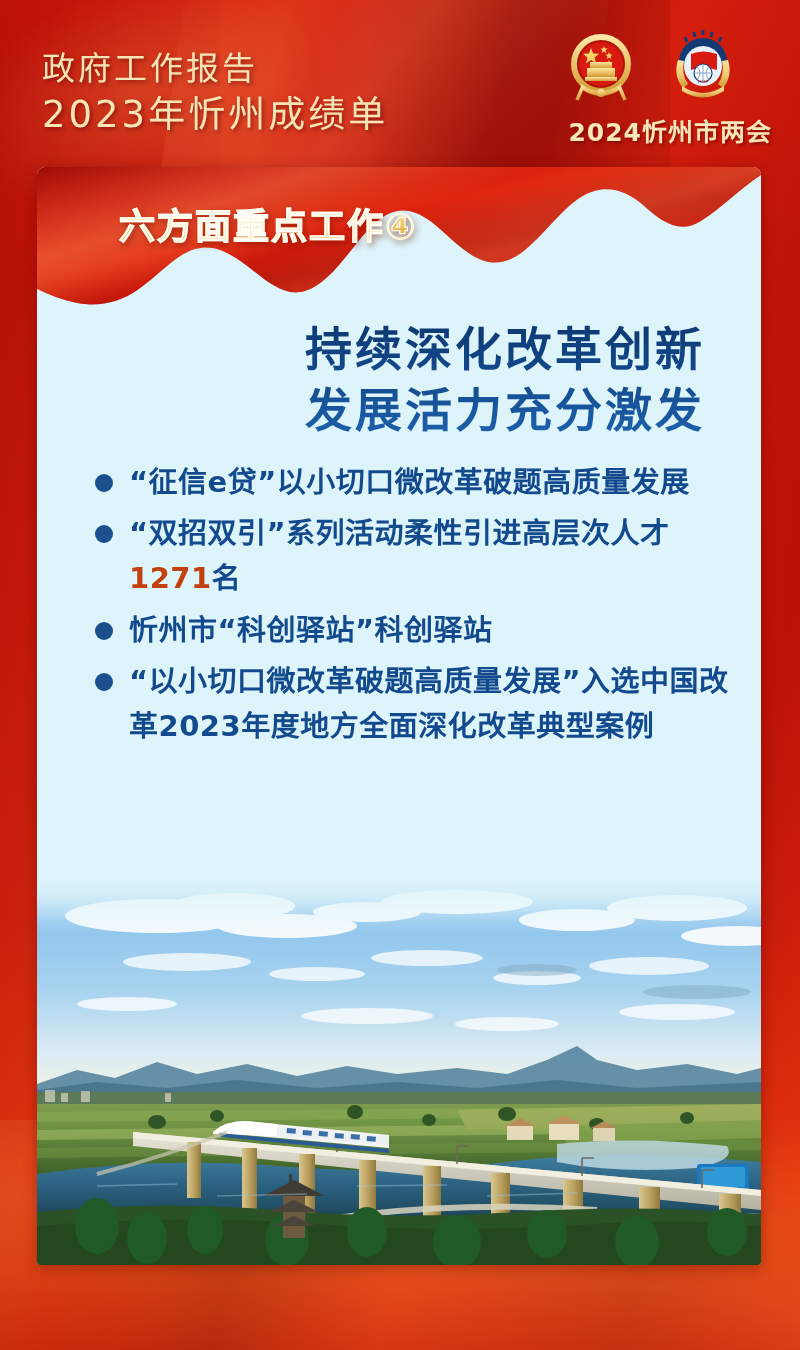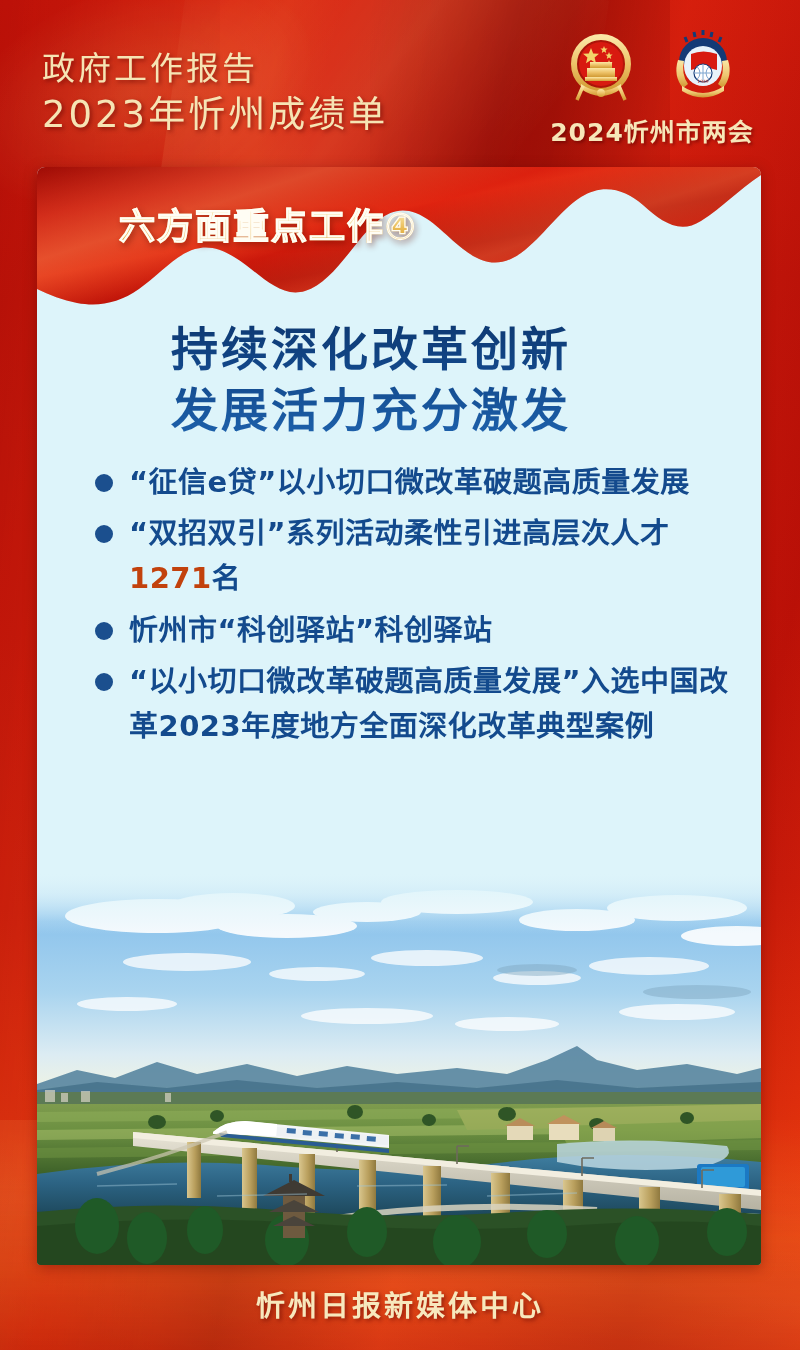--- a/index.html
+++ b/index.html
@@ -42,21 +42,21 @@
   
   #header { position:absolute; top:0; left:0; width:800px; height:170px; }
   #brand-title {
     position:absolute; left:42px; top:50px; width:420px;
     color:#f6e4b4; letter-spacing:3px;
     text-shadow:2px 2px 4px rgba(90,0,0,.55);
   }
   #brand-title .l1 { font-size:33px; font-weight:normal; line-height:1.18; }
   #brand-title .l2 { font-size:37px; font-weight:normal; line-height:1.22; margin-top:3px; }
 
-  #emblems { position:absolute; right:28px; top:24px; width:240px; text-align:center; }
+  #emblems { position:absolute; right:28px; top:24px; width:240px; text-align:right; }
   .emblem-row { display:flex; justify-content:center; gap:26px; align-items:flex-end; height:84px; }
   .emblem { width:76px; height:80px; }
   #two-sessions-label {
     margin-top:4px; font-size:25px; font-weight:bold; color:#f7e6b8;
     letter-spacing:1px; text-shadow:2px 2px 3px rgba(90,0,0,.5);
   }
 
   
   #card {
     position:absolute; left:37px; top:167px; width:724px; height:1098px;
@@ -74,21 +74,21 @@
     position:absolute; top:30px; left:82px; z-index:5;
     font-size:36px; font-weight:bold; letter-spacing:2px;
     background:linear-gradient(180deg,#fdf0c4 0%,#f6dd95 38%,#e8b850 62%,#d79a2e 100%);
     -webkit-background-clip:text; background-clip:text; color:transparent;
     -webkit-text-stroke:1.2px #fffdf4;
     filter:drop-shadow(2px 3px 3px rgba(100,10,0,.45));
     white-space:nowrap;
   }
 
   #headline {
-    position:absolute; top:152px; left:0; width:668px; text-align:center; z-index:4;
+    position:absolute; top:152px; left:0; width:668px; text-align:right; z-index:4;
     font-size:47px; font-weight:bold; line-height:1.30; letter-spacing:3px;
     background:linear-gradient(180deg,#0d3871 0%,#134a8d 48%,#1e63ae 100%);
     -webkit-background-clip:text; background-clip:text; color:transparent;
     text-shadow:none;
   }
   #headline .hl { display:block; }
 
   #bullets {
     position:absolute; top:293px; left:58px; width:640px; z-index:4;
   }
@@ -470,17 +470,14 @@
           <line x1="180" y1="322" x2="270" y2="320"></line>
           <line x1="320" y1="312" x2="410" y2="311"></line>
           <line x1="450" y1="322" x2="540" y2="319"></line>
         </g>
       </svg>
       <div id="photo-fade"></div>
     </div>
 
   </div>
 
-  <div id="footer">
-    <div id="footer-text">忻州日报新媒体中心</div>
-  </div>
 
 </div>
 
 </body></html>

